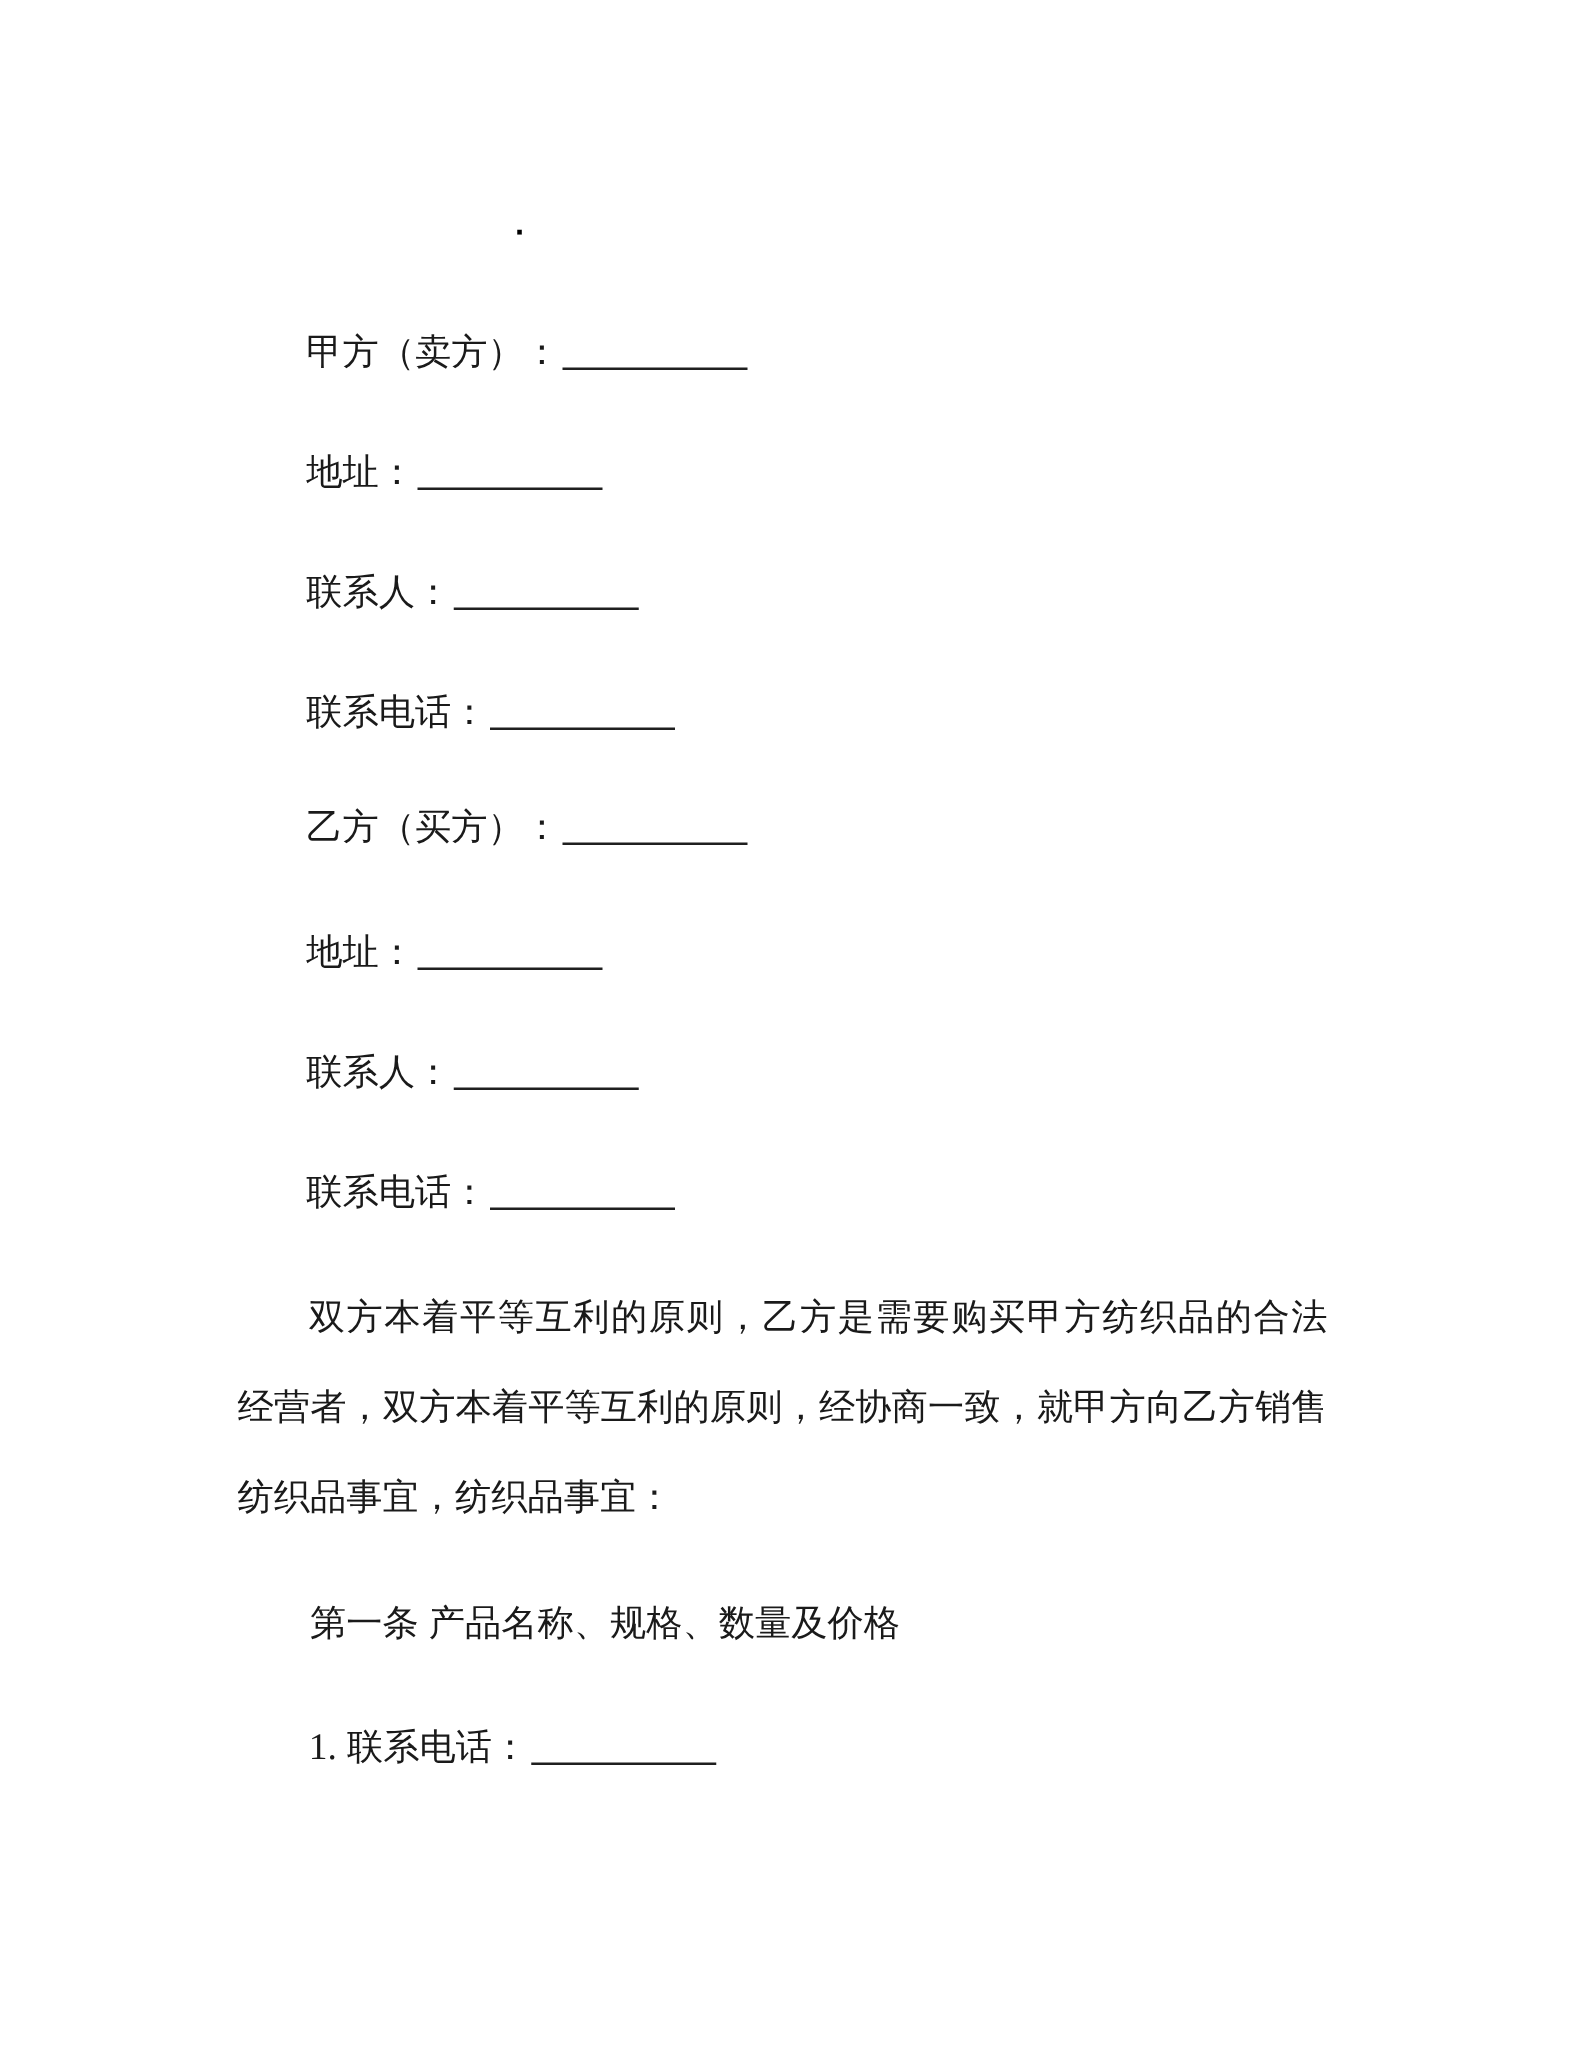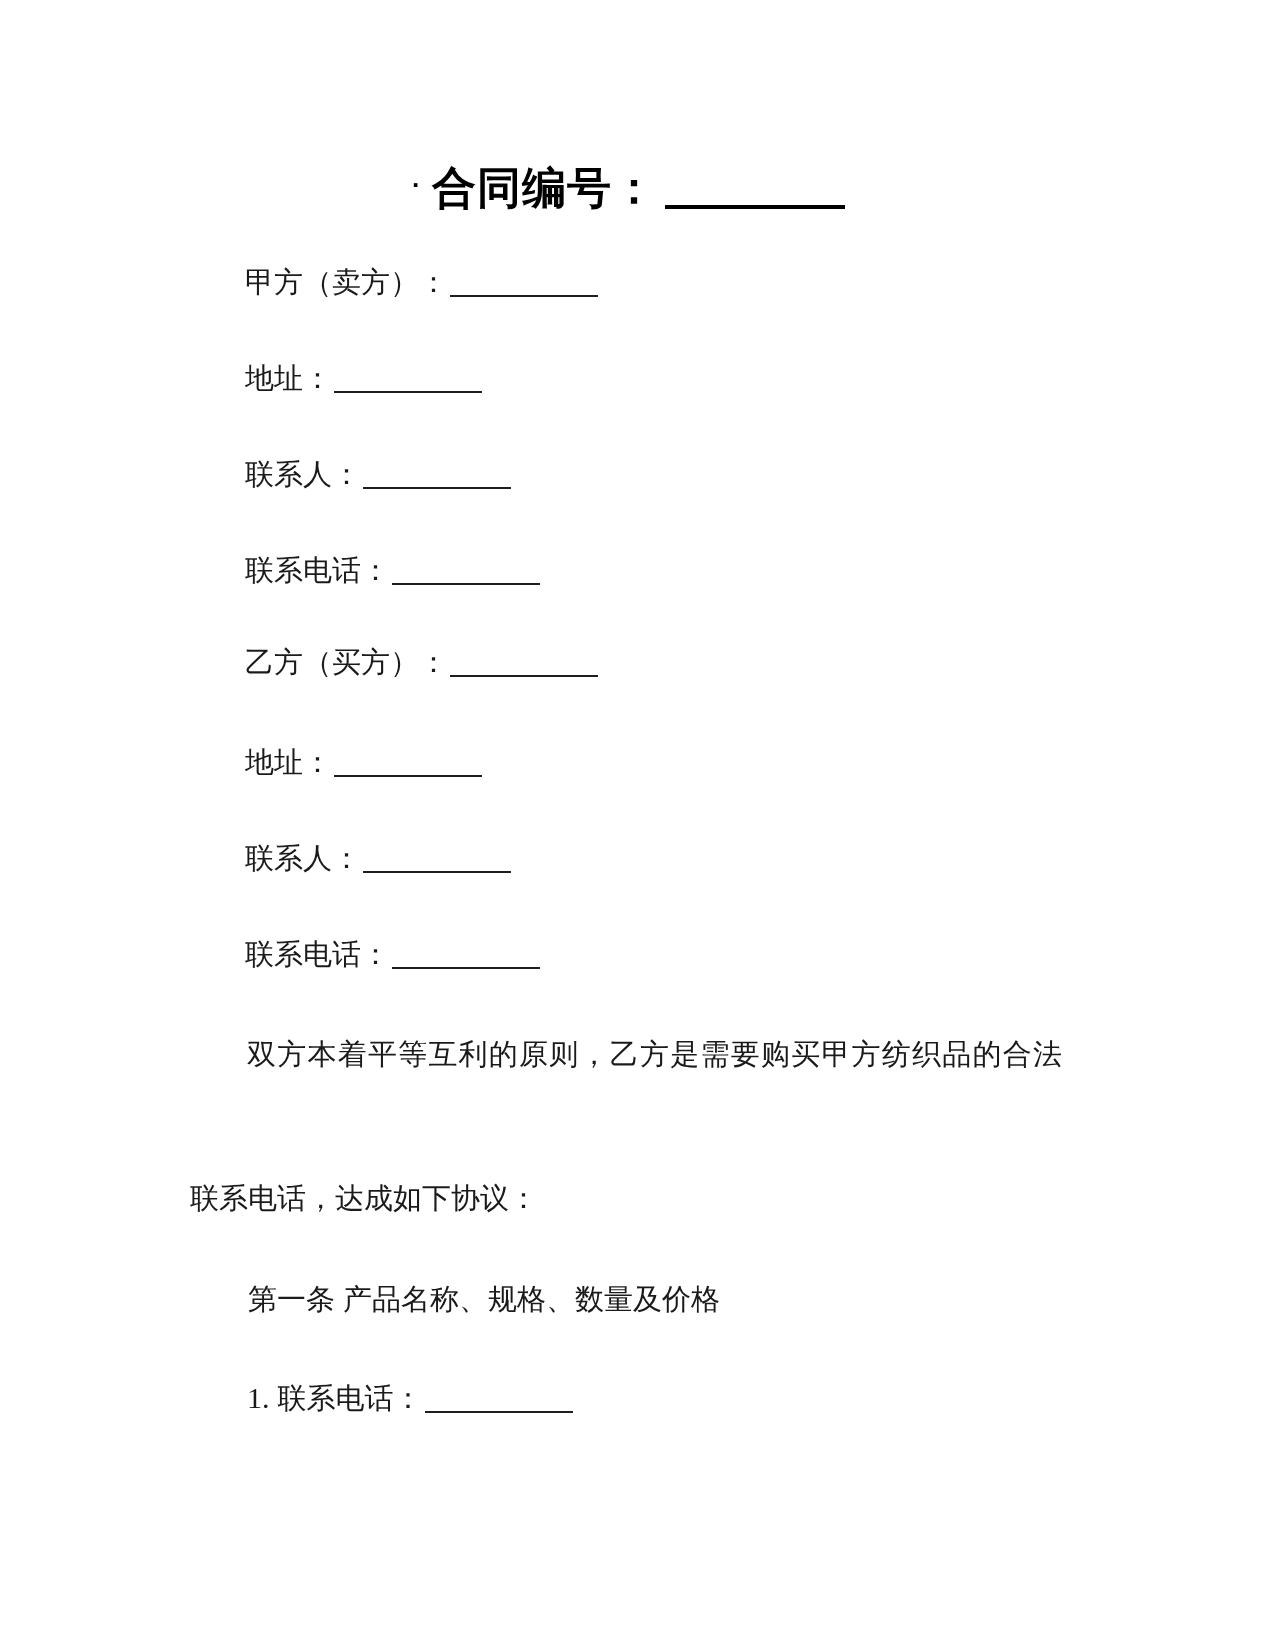--- a/index.html
+++ b/index.html
@@ -79,23 +79,20 @@
     font-family: "Liberation Serif", serif;
     font-size: 30px;
   }
 </style>
 </head>
 <body>
 
 <div class="page">
 
   <span class="title-dot abs" style="left:412px; top:172px;">·</span>
-  <div class="title-line abs" style="left:432px; top:166px;">
-    <span>合同编号：</span><span class="blank-title"></span>
-  </div>
 
   <div class="field-line abs" style="left:245px; top:266px;">
     <span>甲方（卖方）：</span><span class="blank"></span>
   </div>
 
   <div class="field-line abs" style="left:245px; top:362px;">
     <span>地址：</span><span class="blank"></span>
   </div>
 
   <div class="field-line abs" style="left:245px; top:458px;">
@@ -116,21 +113,22 @@
 
   <div class="field-line abs" style="left:245px; top:842px;">
     <span>联系人：</span><span class="blank"></span>
   </div>
 
   <div class="field-line abs" style="left:245px; top:938px;">
     <span>联系电话：</span><span class="blank"></span>
   </div>
 
   <div class="para-line j-line indent abs" style="left:190px; top:1038px;">双方本着平等互利的原则，乙方是需要购买甲方纺织品的合法</div>
-  <div class="para-line abs" style="left:190px; top:1182px;">联系电话，达成如下协议：</div>
+  <div class="para-line j-line abs" style="left:190px; top:1110px;">经营者，双方本着平等互利的原则，经协商一致，就甲方向乙方销售</div>
+  <div class="para-line abs" style="left:190px; top:1182px;">纺织品事宜，纺织品事宜：</div>
 
   <div class="heading-line abs" style="left:248px; top:1283px;text-align:right;">第一条 产品名称、规格、数量及价格</div>
 
   <div class="field-line abs" style="left:247px; top:1381px;">
     <span class="serif-num">1.</span>
     <span>联系电话：</span><span class="blank"></span>
   </div>
 
 </div>
 

